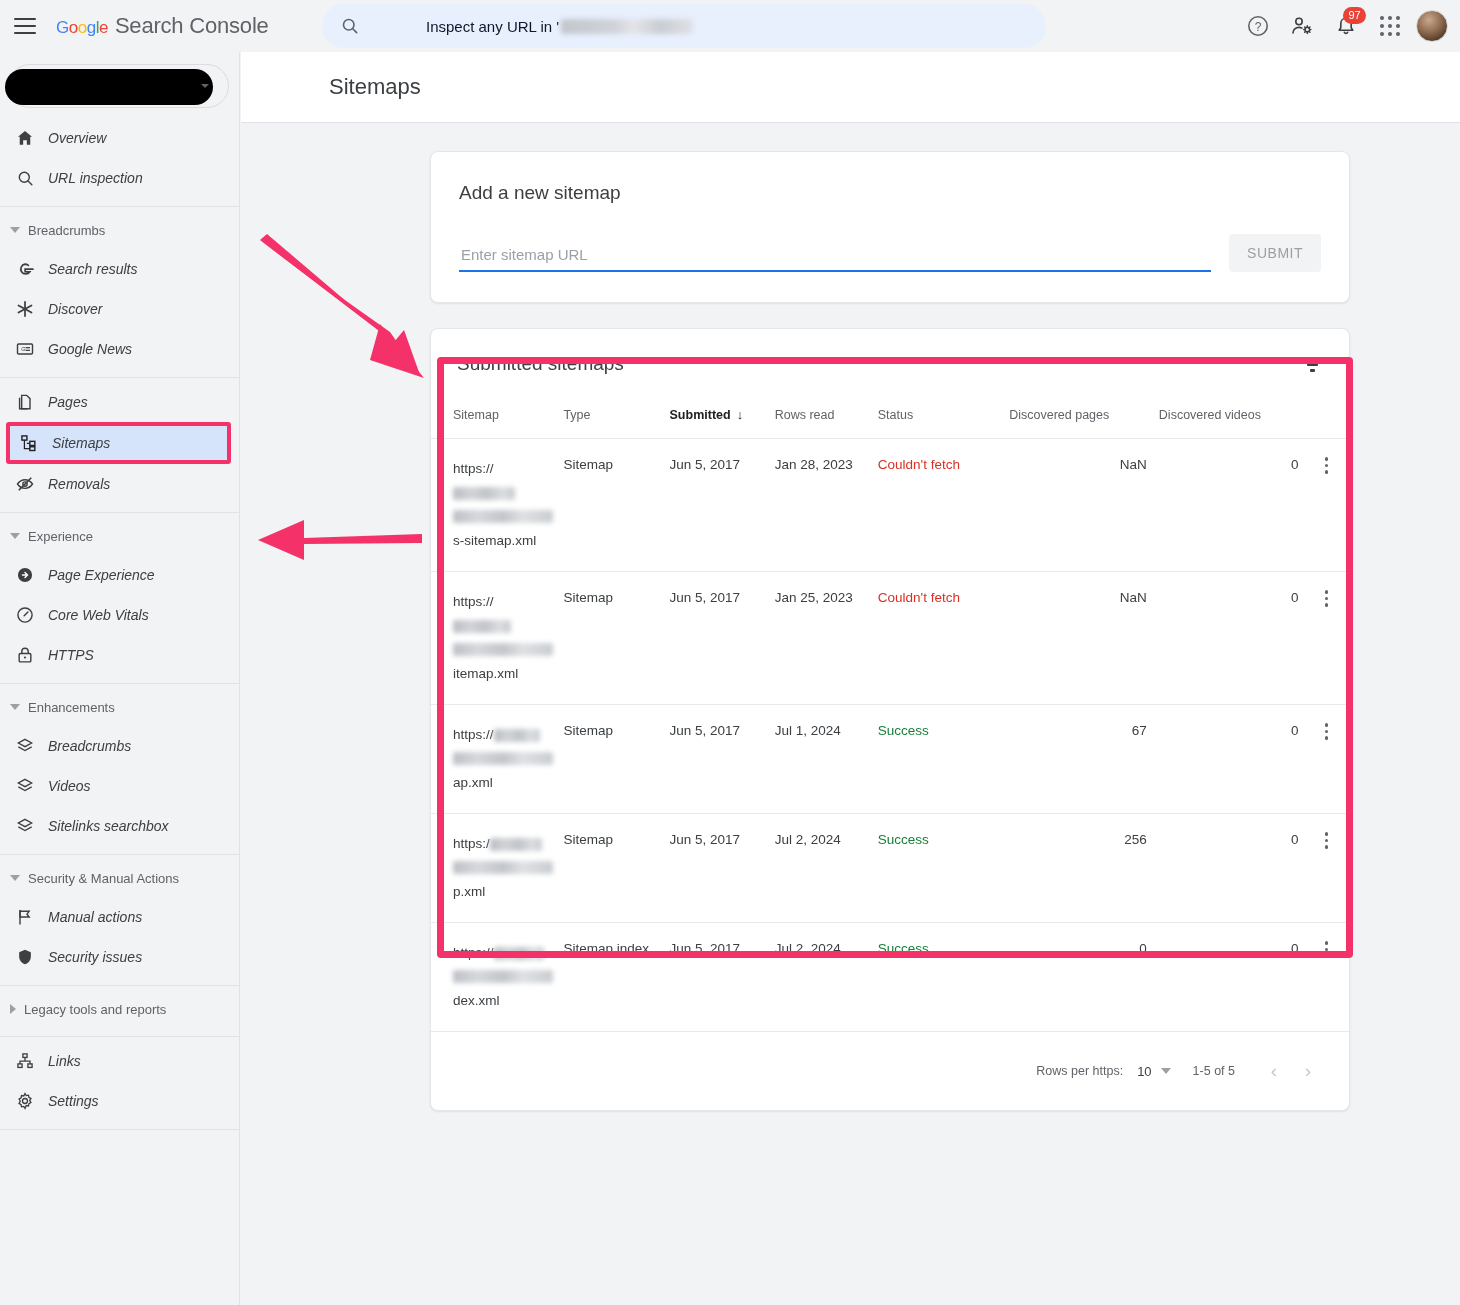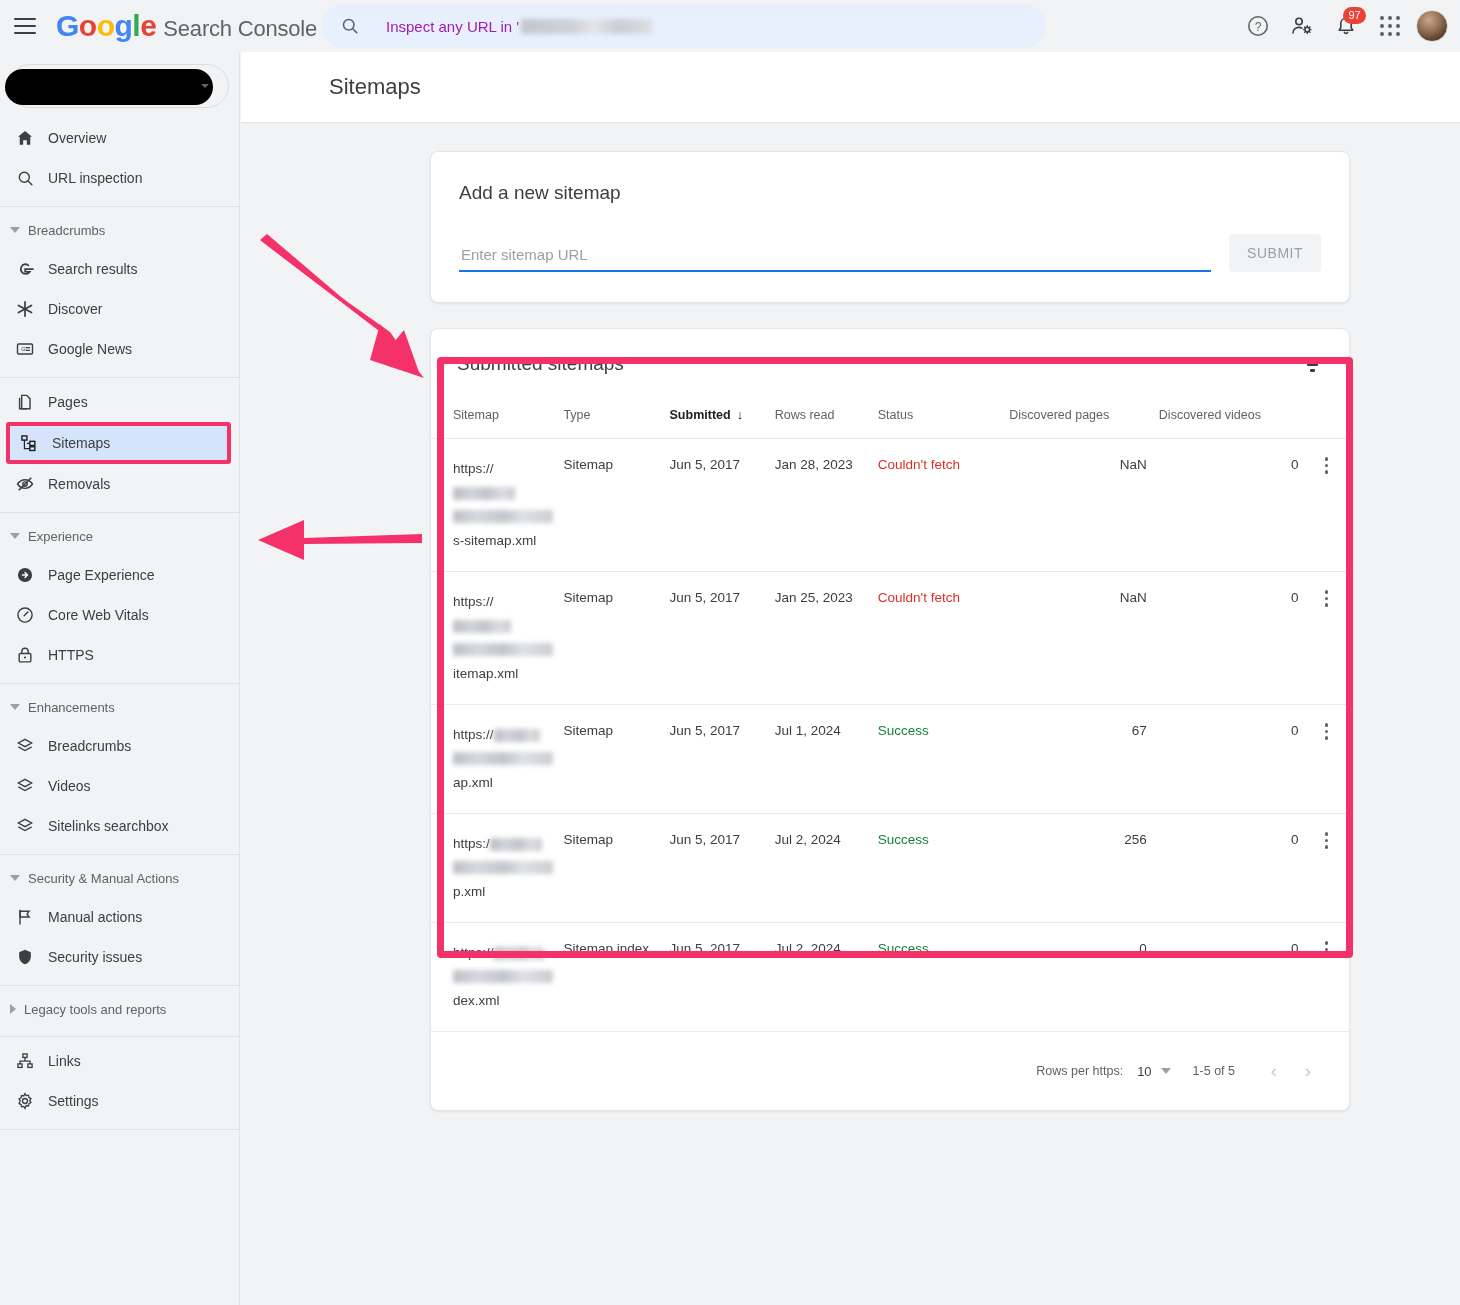--- a/index.html
+++ b/index.html
@@ -13,32 +13,32 @@
 
   
   .topbar {
     position: absolute; top: 0; left: 0; width: 1460px; height: 52px;
     background: #f1f3f4; display: flex; align-items: center;
   }
   .hamburger { width: 22px; height: 16px; margin-left: 14px; margin-right: 20px;
     display: flex; flex-direction: column; justify-content: space-between; cursor: pointer; }
   .hamburger span { display: block; height: 2px; background: #3c4043; border-radius: 1px; }
   .brand { display: flex; align-items: baseline; font-size: 22px; letter-spacing: -0.2px; }
-  .g-logo { font-size: 30px; font-weight: 700; letter-spacing: -0.5px; }
+  .g-logo { font-size: 17px; font-weight: 400; letter-spacing: -0.5px; }
   .g-logo .b { color: #4285f4; } .g-logo .r { color: #ea4335; }
   .g-logo .y { color: #fbbc05; } .g-logo .g { color: #34a853; }
   .brand-name { color: #5f6368; font-size: 22px; margin-left: 7px; font-weight: 400; }
 
   .searchbar {
     position: absolute; left: 322px; top: 4px; width: 724px; height: 44px;
     background: #e8f0fe; border-radius: 22px; display: flex; align-items: center;
     padding: 0 18px; cursor: text;
   }
   .searchbar .sicon { width: 20px; height: 20px; margin-right: 26px; flex: none; }
-  .search-text { color: #a21caf; font-size: 15px; white-space: nowrap; }
+  .search-text { color: #0f172a; font-size: 15px; white-space: nowrap; margin-left: 40px; }
   .redact-inline {
     display: inline-block; vertical-align: middle; margin-left: 2px;
     width: 132px; height: 15px;
     background: linear-gradient(90deg,#c3c6cc 0%, #cfd2d8 40%, #e3e5e9 55%, #c9ccd2 75%, #dfe1e5 100%);
     filter: blur(2.4px); border-radius: 2px;
   }
 
   .topicons { position: absolute; right: 12px; top: 0; height: 52px; display: flex; align-items: center; }
   .ticon { width: 44px; height: 44px; display: flex; align-items: center; justify-content: center;
            position: relative; cursor: pointer; }
@@ -66,21 +66,21 @@
   }
   .property-redact {
     position: absolute; left: -4px; top: 4px; width: 208px; height: 36px;
     background: #000; border-radius: 18px;
   }
   .prop-caret { margin-left: auto; margin-right: 16px; z-index: 2; }
 
   .nav { margin-top: 10px; }
   .nav-item {
     display: flex; align-items: center; height: 40px; padding-left: 14px;
-    font-size: 14px; color: #3c4043; cursor: pointer; position: relative;
+    font-size: 14px; color: #3c4043; cursor: pointer; position: relative; font-style: italic;
   }
   .nav-item .ic { width: 22px; height: 22px; flex: none; margin-right: 12px; display: flex;
                   align-items: center; justify-content: center; }
   .nav-item .lbl { font-size: 14px; }
   .nav-item.active { background: #d6e4fb; }
   .nav-item.highlight-box {
     border: 4px solid #f5316a; border-radius: 3px; margin: 0 8px 0 6px; padding-left: 8px;
     height: 42px; background: #d6e4fb;
   }
   .group-head {

